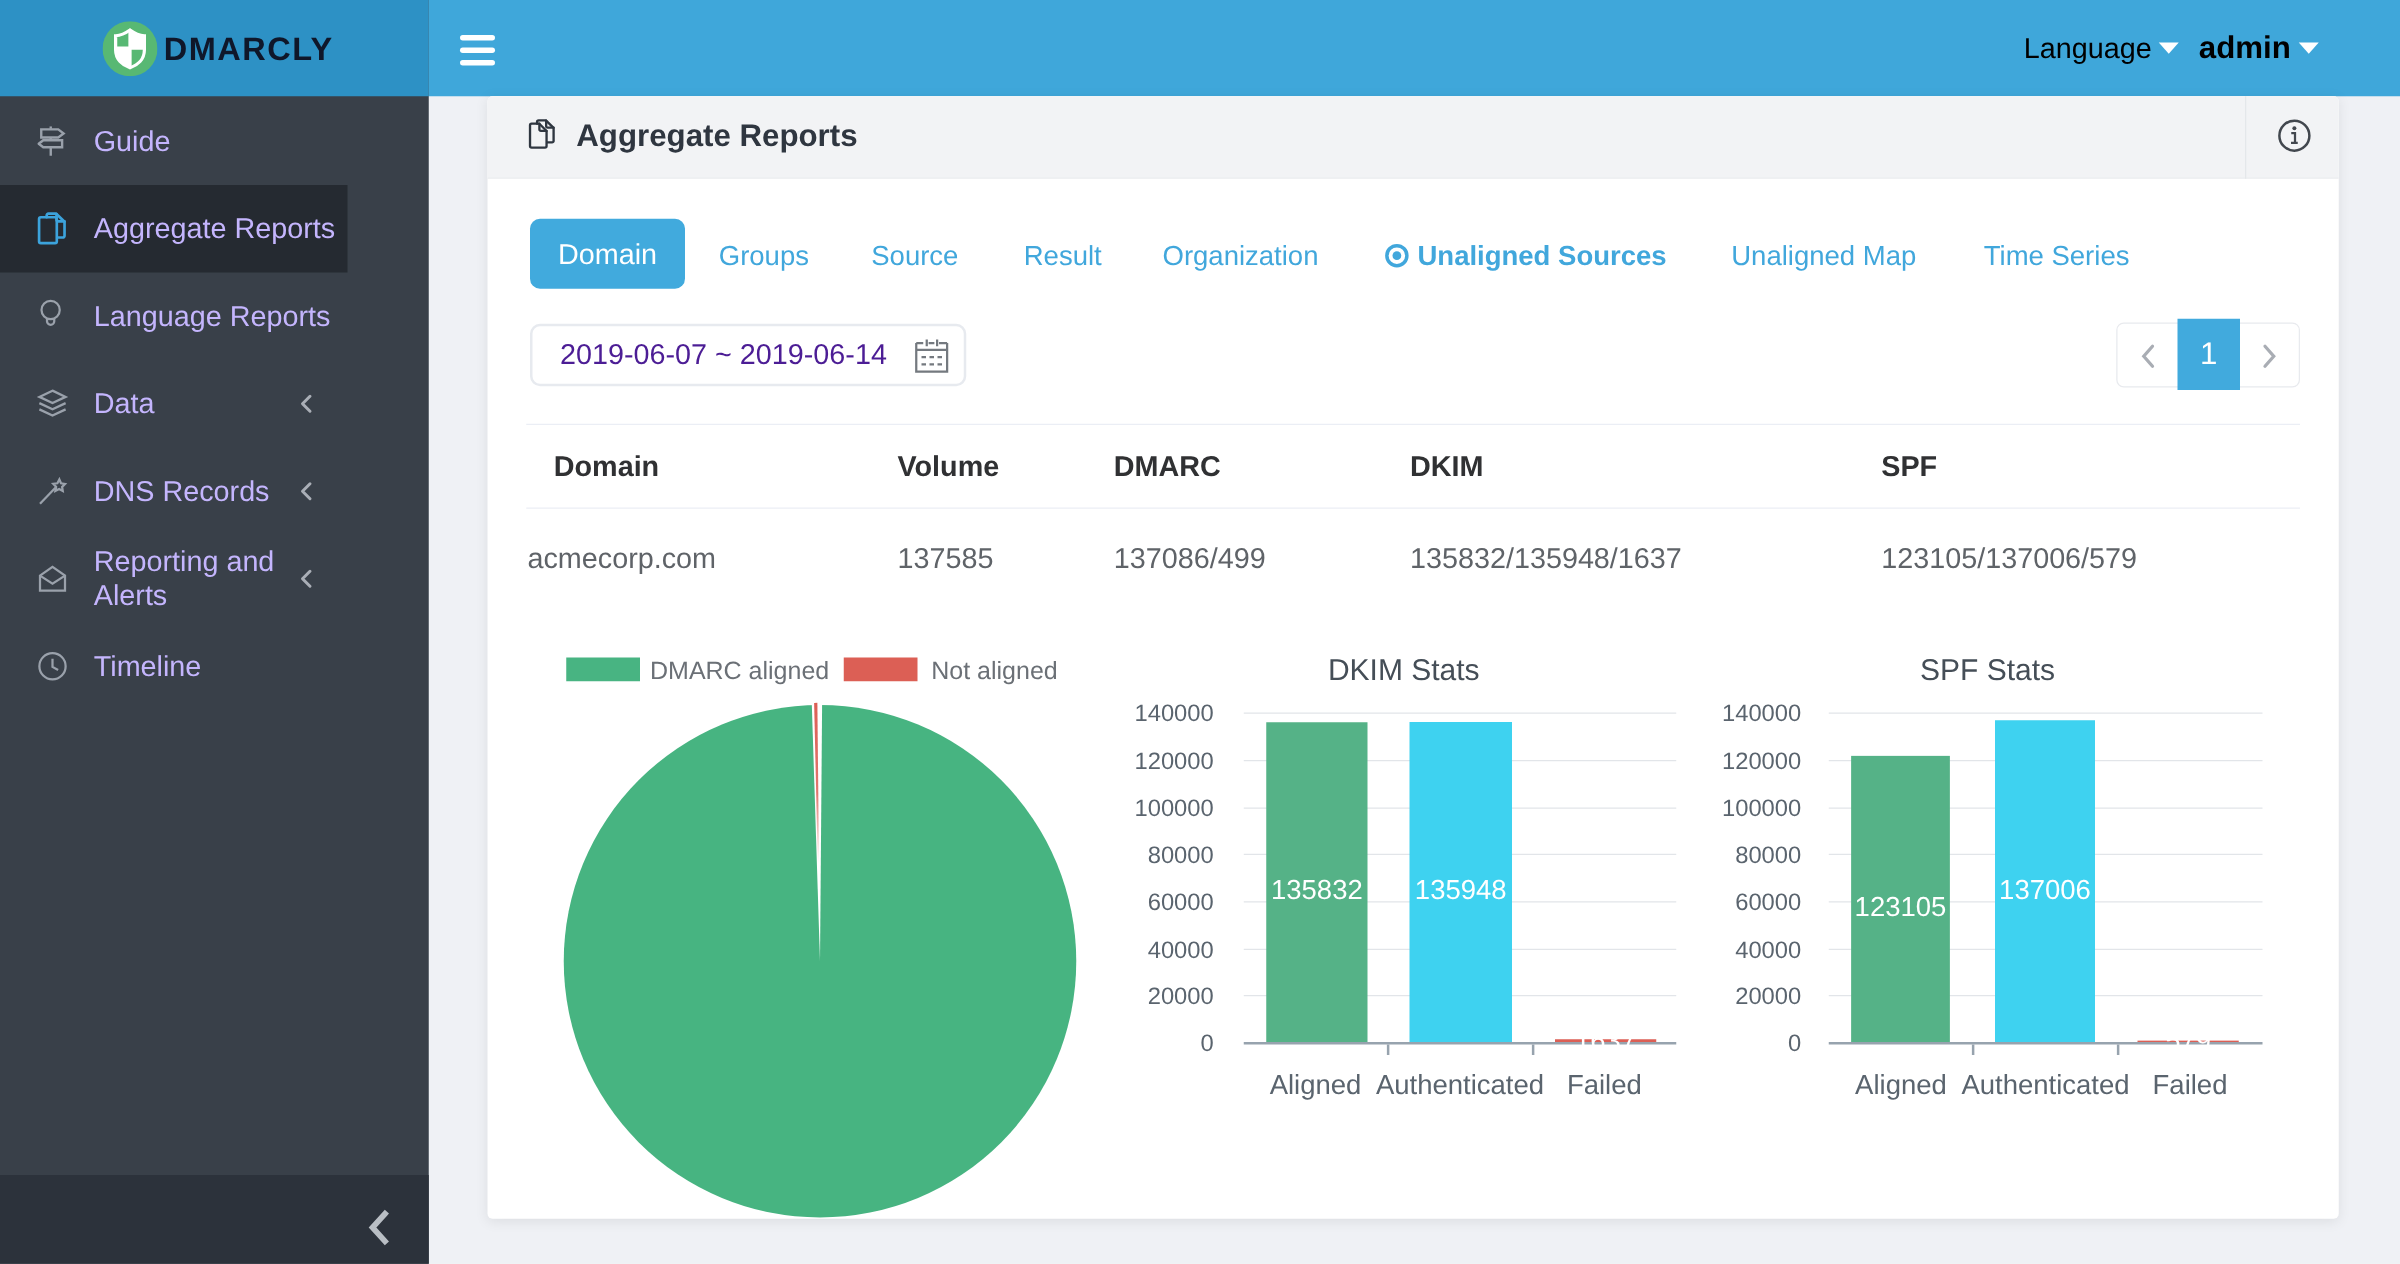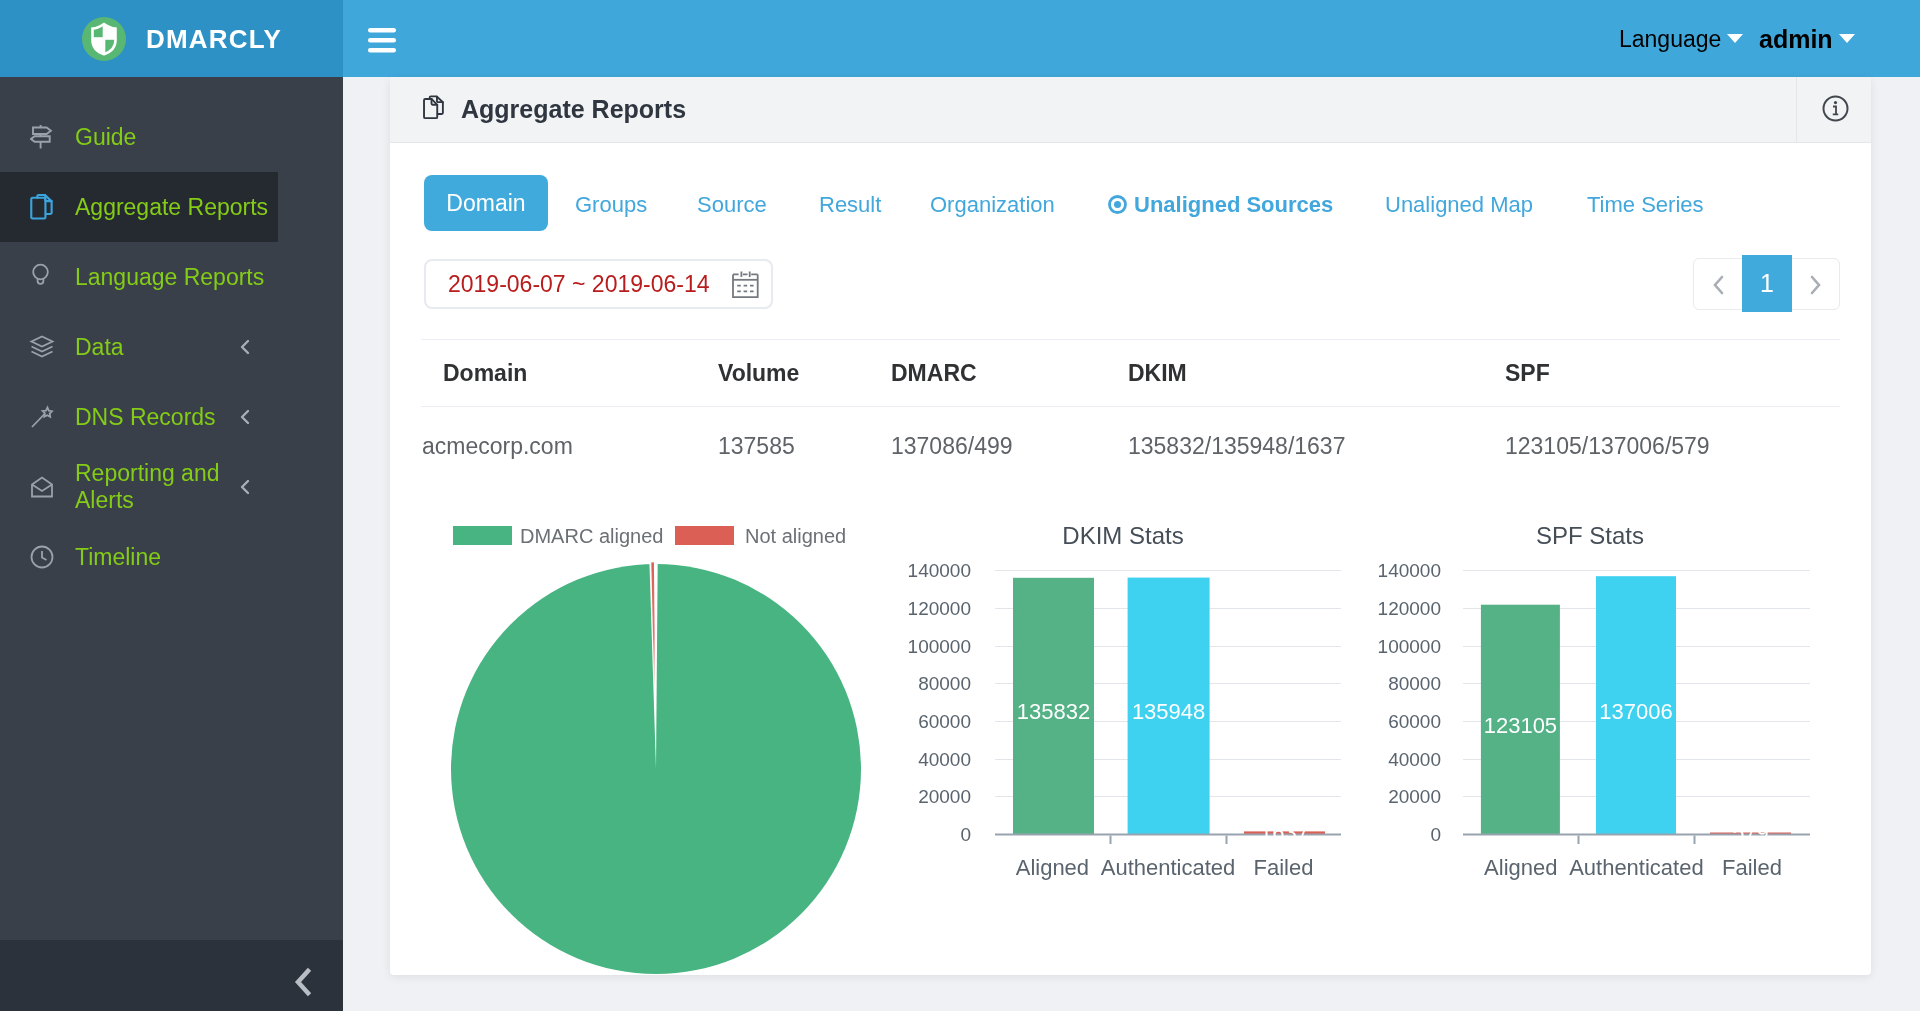--- a/index.html
+++ b/index.html
@@ -2,22 +2,22 @@
 <html><head>
 <meta charset="utf-8">
 <style>
   * { margin:0; padding:0; box-sizing:border-box; }
   html,body { width:1920px; height:1011px; overflow:hidden; font-family:"Liberation Sans", sans-serif; background:#eff1f5; -webkit-font-smoothing:antialiased; }
   .abs { position:absolute; }
 
   
   #sidebar { position:absolute; left:0; top:0; width:343px; height:1011px; background:#394049; z-index:5; }
   #logo { position:absolute; left:0; top:0; width:343px; height:77px; background:#2d91c5; }
-  #logo .brand { position:absolute; left:146px; top:24px; color:#ffffff; font-size:26px; font-weight:bold; letter-spacing:1.2px;text-align:center; }
-  .mitem { position:absolute; left:0; width:278px; height:70px; color:#84cc16;margin-top:24px; }
+  #logo .brand { position:absolute; left:131px; top:24px; color:#0f172a; font-size:26px; font-weight:bold; letter-spacing:1.2px;text-align:center; }
+  .mitem { position:absolute; left:0; width:278px; height:70px; color:#c4b5fd; }
   .mitem .txt { position:absolute; left:75px; top:50%; transform:translateY(-50%); font-size:23px; }
   .mitem.active { background:#252a31; }
   .mitem svg.icon { position:absolute; left:28px; top:50%; transform:translateY(-50%); }
   .chev { position:absolute; right:26px; top:50%; transform:translateY(-50%); }
   #sfoot { position:absolute; left:0; top:940px; width:343px; height:71px; background:#2c323b; }
 
   
   #topbar { position:absolute; left:343px; top:0; width:1577px; height:77px; background:#3fa7da; }
   .tb-txt { position:absolute; color:#000000; font-size:23px; top:50%; transform:translateY(-50%); }
   .caret { position:absolute; width:0; height:0; border-left:8px solid transparent; border-right:8px solid transparent; border-top:9px solid #fff; top:34px; }
@@ -27,21 +27,21 @@
   #card-header { position:absolute; left:0; top:0; width:1481px; height:66px; background:#f2f3f5; border-bottom:1px solid #e4e7ea; border-radius:4px 4px 0 0; }
   #card-title { position:absolute; left:71px; top:18px; font-size:25px; font-weight:bold; color:#2f3640; }
   #hdr-div { position:absolute; left:1406px; top:0; width:1px; height:66px; background:#e4e7ea; }
 
   
   .tab { position:absolute; top:192px; font-size:22px; color:#41a7dc; }
   #tab-domain { position:absolute; z-index:10; left:424px; top:175px; width:124px; height:56px; background:#41aadd; border-radius:8px; color:#fff; font-size:23px; text-align:center; line-height:56px; }
 
   
   #datebox { position:absolute; left:424px; top:259px; width:349px; height:50px; border:2px solid #e7eaef; border-radius:8px; background:#fff; }
-  #datebox .dtxt { position:absolute; left:22px; top:50%; transform:translateY(-50%); font-size:23px; color:#b91c1c; }
+  #datebox .dtxt { position:absolute; left:22px; top:50%; transform:translateY(-50%); font-size:23px; color:#4c1d95; }
 
   
   #pager { position:absolute; left:1693px; top:258px; width:147px; height:52px; border:1px solid #e8eaee; border-radius:6px; background:#fff; }
   #pgblue { position:absolute; left:1742px; top:255px; width:50px; height:57px; background:#41aadd; color:#fff; font-size:25px; text-align:center; line-height:57px; }
 
   
   .tline { position:absolute; left:421px; width:1419px; height:1px; background:#ebeef5; }
   .th { position:absolute; font-size:23px; font-weight:bold; color:#303133; top:360px; }
   .td { position:absolute; font-size:23px; color:#5f6368; top:433px; }
 </style>

